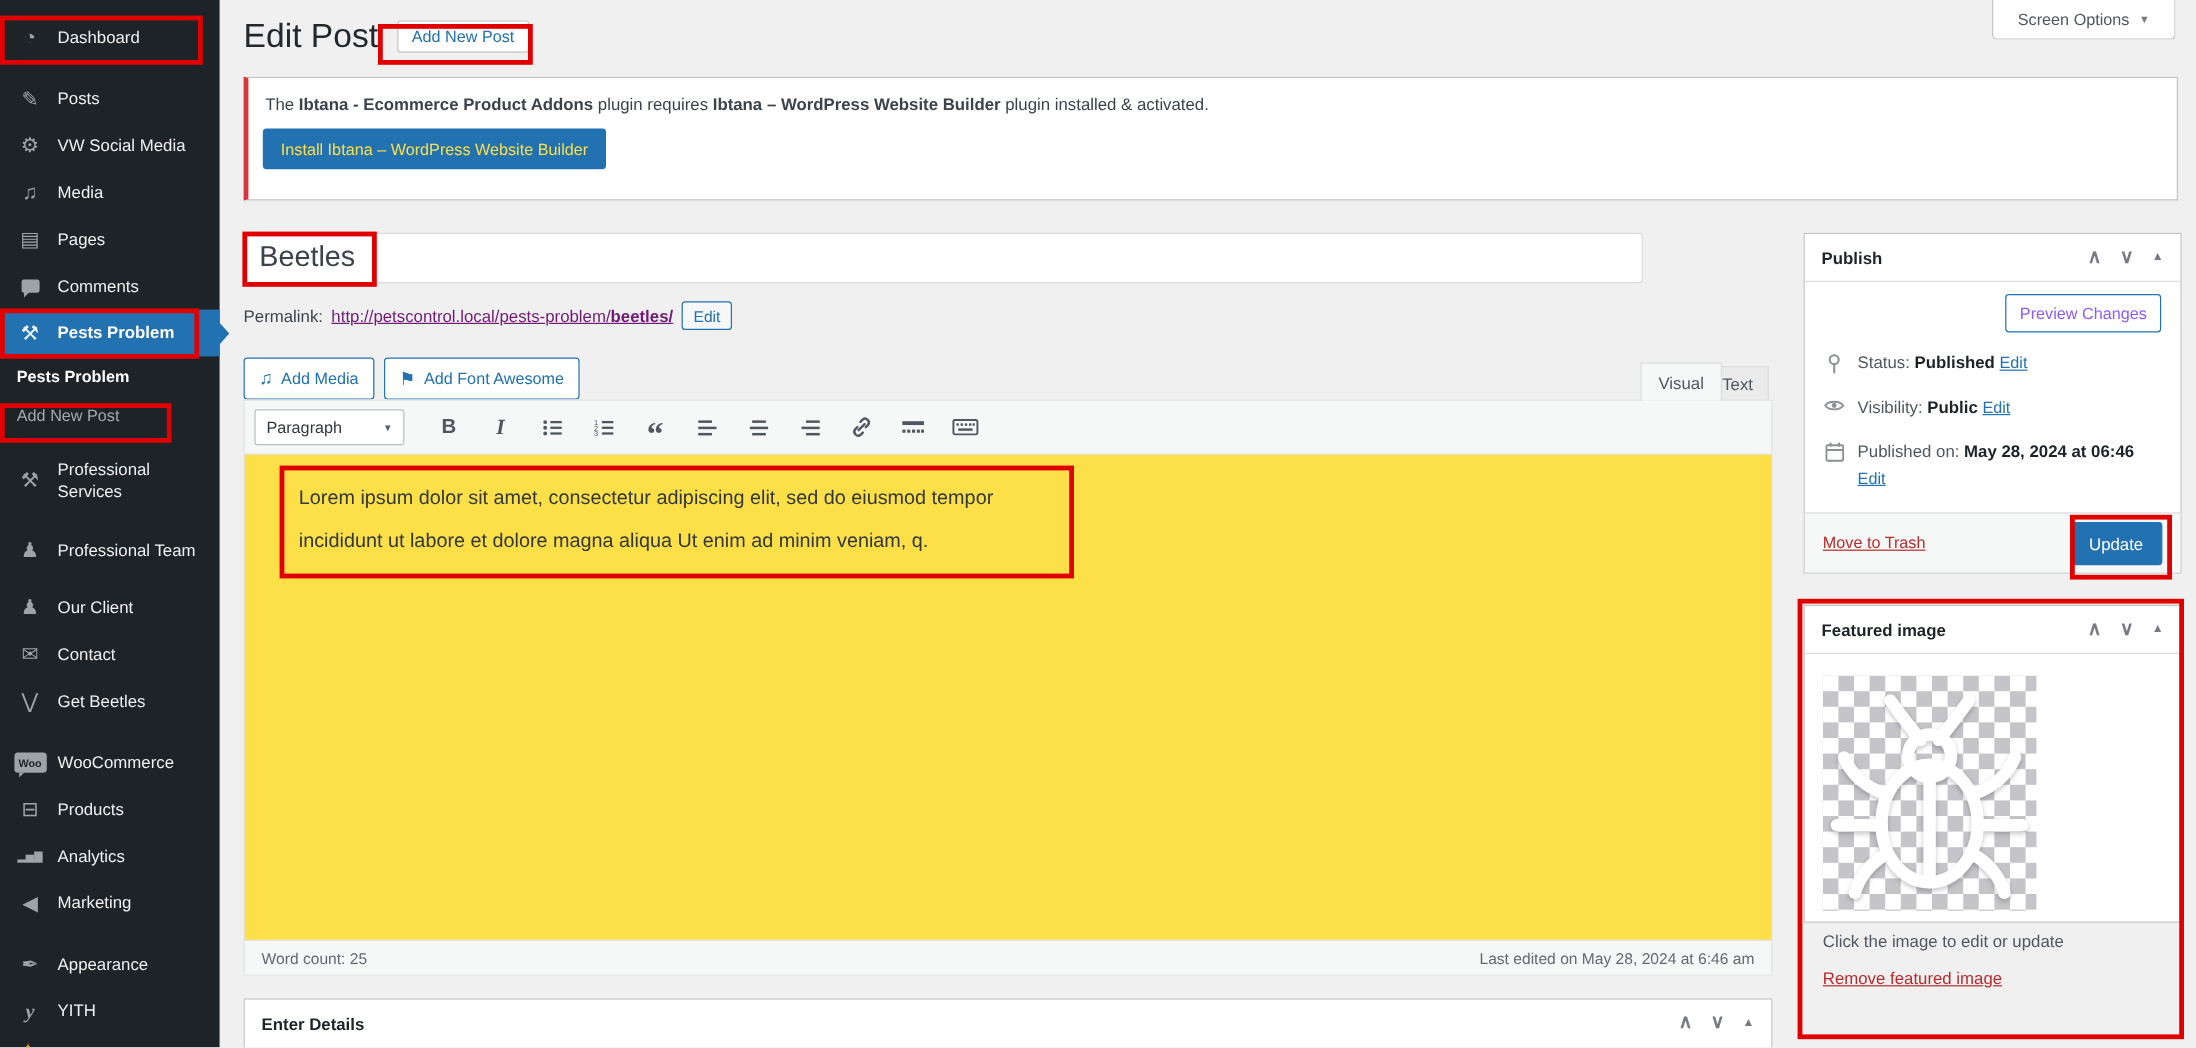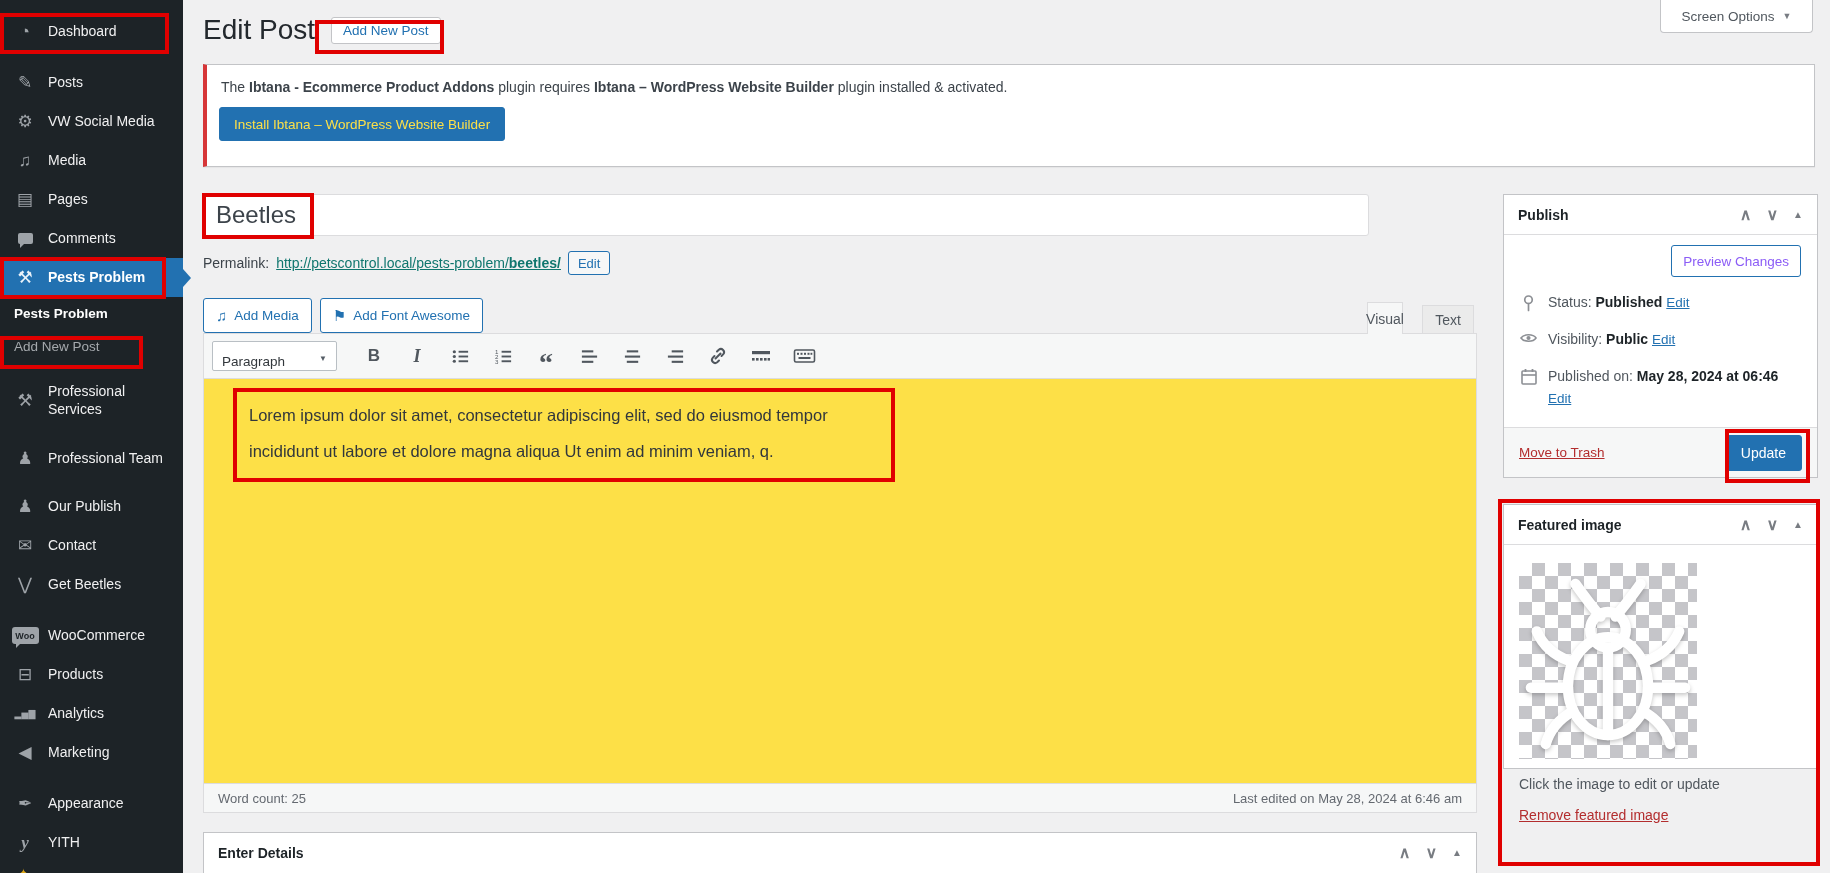--- a/index.html
+++ b/index.html
@@ -49,38 +49,38 @@
     border:1px solid #c3c4c7; border-left:4px solid #d63638; box-shadow:0 1px 1px rgba(0,0,0,.04); }
   #notice p { margin:14px 0 0 14px; font-size:14px; color:#3c434a; }
   #install-btn { margin:12px 0 0 12px; height:34px; padding:0 14px; background:#2271b1; border:1px solid #2271b1;
     border-radius:3px; color:#fde047; font-size:13.5px; cursor:pointer; }
 
   
   #title-input { position:absolute; left:203px; top:194px; width:1166px; height:42px; border:1px solid #dcdcde;
     border-radius:3px; background:#fff; font-size:24px; color:#3c434a; padding:0 12px; font-family:"Liberation Sans",sans-serif; }
   #permalink-row { position:absolute; left:203px; top:250px; height:26px; display:flex; align-items:center; gap:7px; font-size:14px; }
   #permalink-row .plabel { color:#3c434a; }
-  #permalink-row a { color:#0f766e;text-align:center; }
+  #permalink-row a { color:#701a75;text-align:center; }
   #permalink-edit { height:24px; padding:0 9px; background:#f6f7f7; border:1px solid #2271b1; border-radius:3px;
     color:#2271b1; font-size:13px; cursor:pointer; }
 
   
   #media-row { position:absolute; left:203px; top:298px; display:flex; gap:8px; }
   .btn-outline { display:inline-flex; align-items:center; gap:7px; height:35px; padding:0 12px; background:#fff;
     border:1px solid #2271b1; border-radius:3px; color:#2271b1; font-size:13.5px; cursor:pointer; }
   .btn-outline .bglyph { font-size:15px; }
 
   .tab { position:absolute; display:flex; align-items:center; justify-content:center; font-size:14px; color:#50575e; cursor:pointer; }
-  #tab-visual { left:1367px; top:302px; width:36px; height:32px; background:#f6f7f7; border:1px solid #dcdcde; border-bottom:none; z-index:3; }
+  #tab-visual { left:1367px; top:302px; width:68px; height:32px; background:#f6f7f7; border:1px solid #dcdcde; border-bottom:none; z-index:3; }
   #tab-text   { left:1422px; top:305px; width:52px; height:29px; background:#ebebeb; border:1px solid #dcdcde; }
 
   #editor-box { position:absolute; left:203px; top:333px; width:1274px; height:480px; background:#fff; border:1px solid #dcdcde; }
   #editor-toolbar { height:45px; background:#f6f7f7; border-bottom:1px solid #dcdcde; display:flex; align-items:center; padding-left:8px; }
   #paragraph-select { width:125px; height:30px; background:#fff; border:1px solid #b9bfc4; border-radius:2px;
-    display:flex; justify-content:space-between; padding:12px 9px; font-size:13.5px; color:#32373c; cursor:pointer; }
+    display:flex; align-items:center; justify-content:space-between; padding:12px 9px; font-size:13.5px; color:#32373c; cursor:pointer; }
   #paragraph-select .caret { font-size:8px; color:#555d66; }
   #toolbar-icons { display:flex; align-items:center; gap:17px; margin-left:24px; }
   .tb-btn { width:26px; height:26px; background:transparent; border:none; display:flex; align-items:center;
     justify-content:center; color:#50575e; cursor:pointer; }
   #editor-content { position:relative; height:404px; background:#fde047; cursor:text; }
   #editor-content .lorem { position:absolute; left:45px; top:18px; width:600px; font-size:16.5px; line-height:36px; color:#32373c; }
   #editor-statusbar { height:29px; background:#f6f7f7; border-top:1px solid #dcdcde; display:flex; align-items:center;
     justify-content:space-between; padding:0 14px; font-size:13px; color:#646970; }
 
   
@@ -184,21 +184,21 @@
         <div class="sb-item tall">
           <span class="sb-icon">
             <span>♟</span>
           </span>
           <span class="sb-label">Professional Team</span>
         </div>
         <div class="sb-item">
           <span class="sb-icon">
             <span>♟</span>
           </span>
-          <span class="sb-label">Our Publish</span>
+          <span class="sb-label">Our Client</span>
         </div>
         <div class="sb-item">
           <span class="sb-icon">
             <span>✉</span>
           </span>
           <span class="sb-label">Contact</span>
         </div>
         <div class="sb-item">
           <span class="sb-icon">
             <span>⋁</span>

